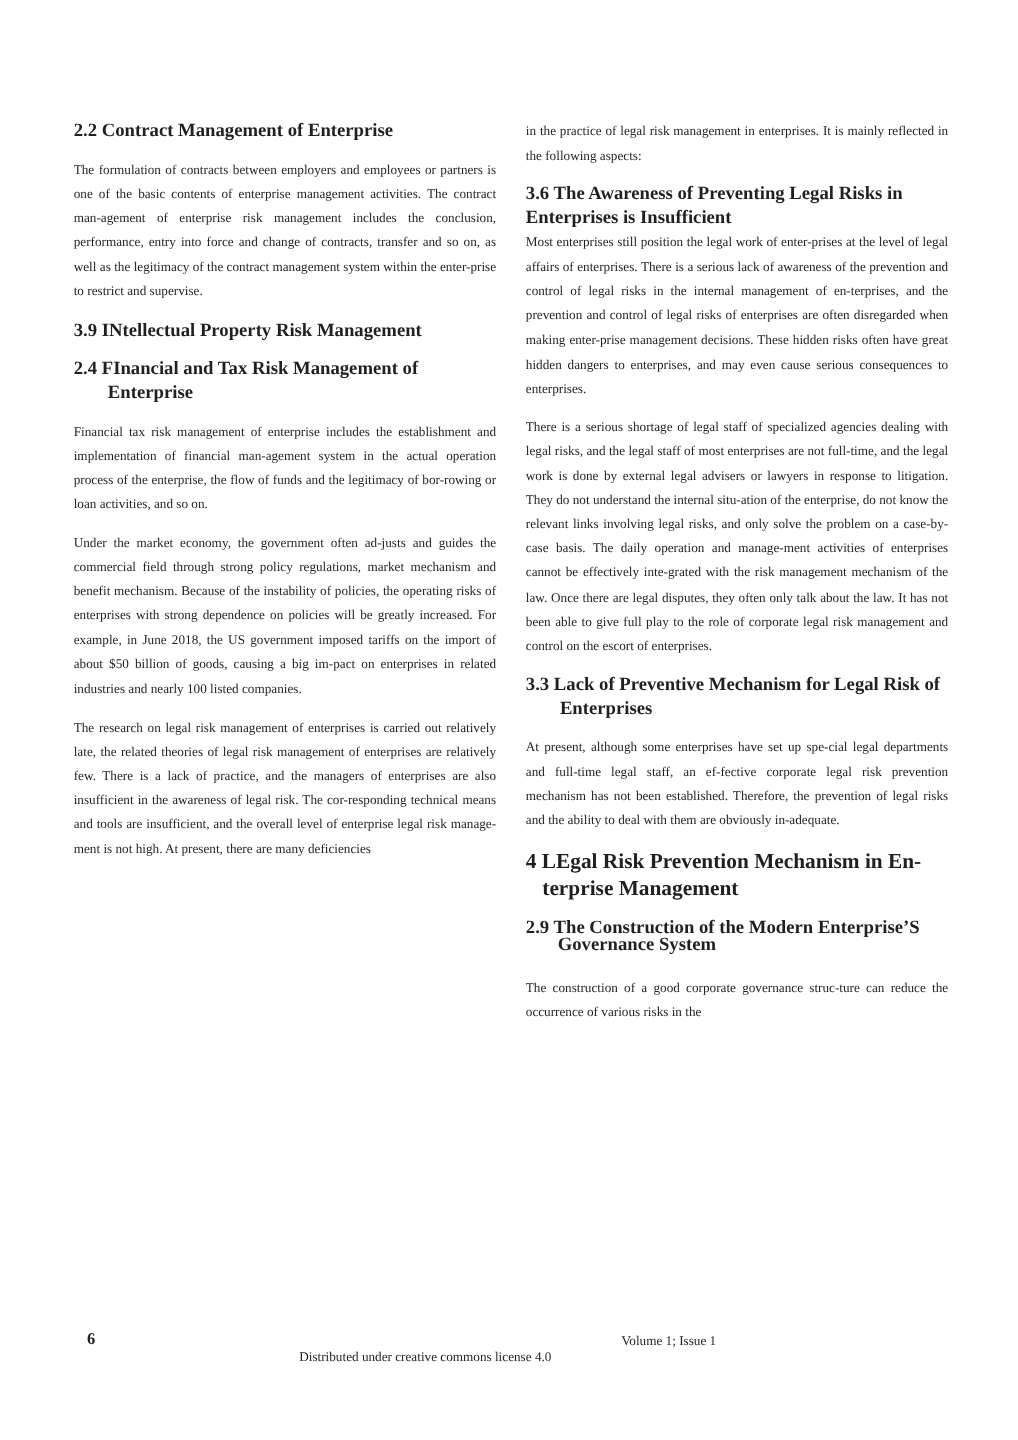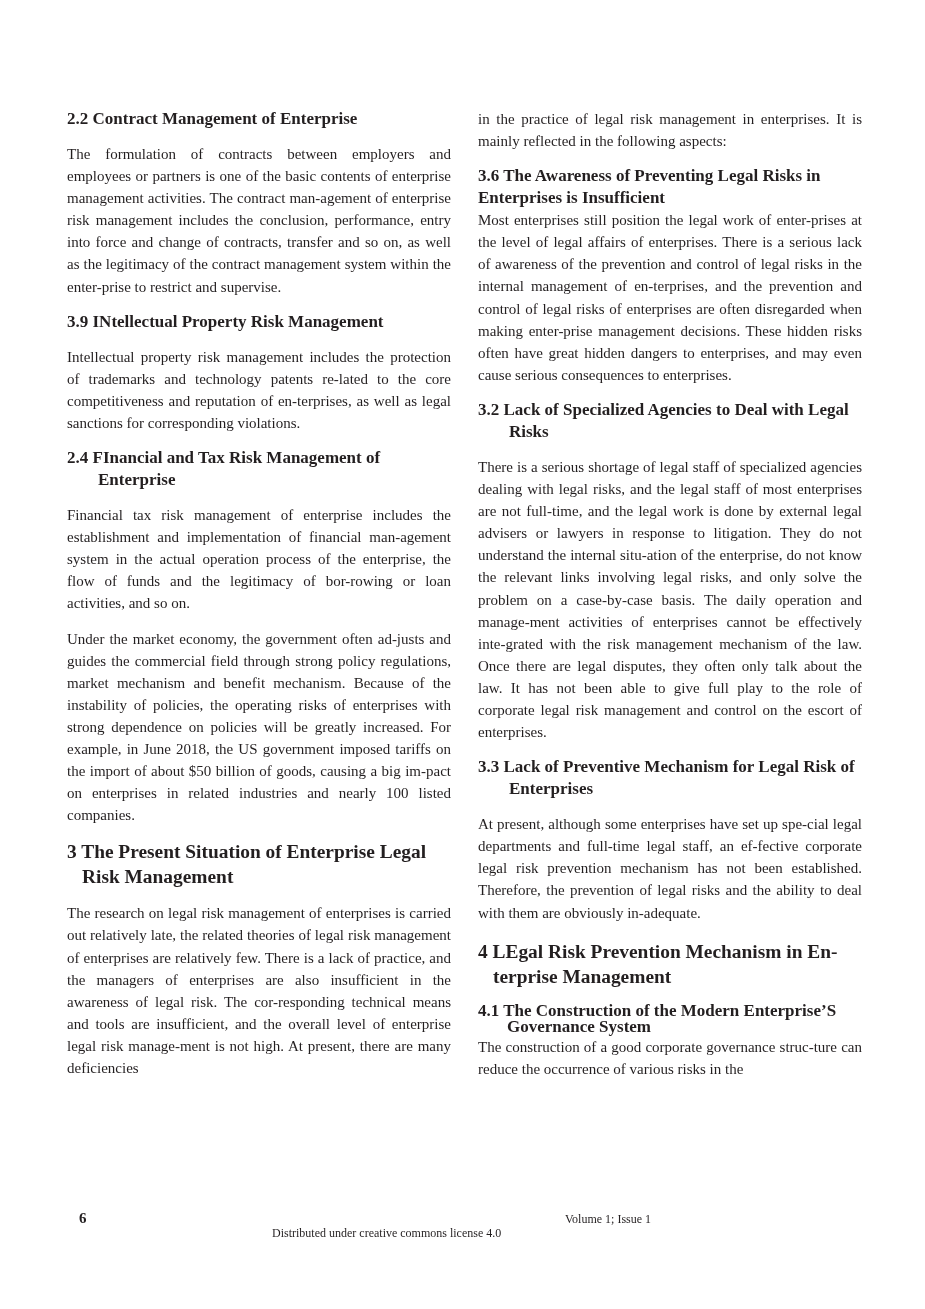--- a/index.html
+++ b/index.html
@@ -5,21 +5,21 @@
   html, body { margin: 0; padding: 0; background: #ffffff; }
   body {
     width: 925px; height: 1309px; position: relative; overflow: hidden;
     font-family: "Liberation Serif", "DejaVu Serif", serif;
     color: #231f20;
   }
   .col { position: absolute; top: 108px; width: 384px; }
   .col-left { left: 67px; }
   .col-right { left: 478px; }
   .para {
-    font-size: 15px; line-height: 22.1px; margin: 0; text-align: justify;
+    font-size: 12px; line-height: 22.1px; margin: 0; text-align: justify;
     hyphens: manual;
   }
   .h2 {
     font-weight: bold; font-size: 17px; line-height: 22px; margin: 0;
   }
   .h2.hang { padding-left: 31px; text-indent: -31px; }
   .h1 {
     font-weight: bold; font-size: 19.4px; line-height: 25px; margin: 0;
   }
   .h1.hang { padding-left: 15px; text-indent: -15px; }
@@ -30,46 +30,43 @@
   .volume { position: absolute; left: 565px; top: 2px; }
 </style>
 </head>
 <body>
 
 <div class="col col-left">
   <h2 class="h2">2.2 Contract Management of Enterprise</h2>
   <p class="para" style="margin-top:13px">The formulation of contracts between employers and employees or partners is one of the basic contents of enterprise management activities. The contract man-agement of enterprise risk management includes the conclusion, performance, entry into force and change of contracts, transfer and so on, as well as the legitimacy of the contract management system within the enter-prise to restrict and supervise.</p>
 
   <h2 class="h2" style="margin-top:13px">3.9 INtellectual Property Risk Management</h2>
-  <p class="para" style="margin-top:13px">Intellectual property risk management includes the protection of trademarks and technology patents re-lated to the core competitiveness and reputation of en-terprises, as well as legal sanctions for corresponding violations.</p>
 
   <h2 class="h2 hang" style="margin-top:13px">2.4 FInancial and Tax Risk Management of Enterprise</h2>
   <p class="para" style="margin-top:13px">Financial tax risk management of enterprise includes the establishment and implementation of financial man-agement system in the actual operation process of the enterprise, the flow of funds and the legitimacy of bor-rowing or loan activities, and so on.</p>
 
   <p class="para" style="margin-top:13px">Under the market economy, the government often ad-justs and guides the commercial field through strong policy regulations, market mechanism and benefit mechanism. Because of the instability of policies, the operating risks of enterprises with strong dependence on policies will be greatly increased. For example, in June 2018, the US government imposed tariffs on the import of about $50 billion of goods, causing a big im-pact on enterprises in related industries and nearly 100 listed companies.</p>
 
-  <h1 class="h1 hang" style="margin-top:13px">3 The Present Situation of Enterprise Legal Risk Management</h1>
   <p class="para" style="margin-top:13px">The research on legal risk management of enterprises is carried out relatively late, the related theories of legal risk management of enterprises are relatively few. There is a lack of practice, and the managers of enterprises are also insufficient in the awareness of legal risk. The cor-responding technical means and tools are insufficient, and the overall level of enterprise legal risk manage-ment is not high. At present, there are many deficiencies</p>
 </div>
 
 <div class="col col-right">
   <p class="para">in the practice of legal risk management in enterprises. It is mainly reflected in the following aspects:</p>
 
   <h2 class="h2" style="margin-top:13px">3.6 The Awareness of Preventing Legal Risks in Enterprises is Insufficient</h2>
   <p class="para">Most enterprises still position the legal work of enter-prises at the level of legal affairs of enterprises. There is a serious lack of awareness of the prevention and control of legal risks in the internal management of en-terprises, and the prevention and control of legal risks of enterprises are often disregarded when making enter-prise management decisions. These hidden risks often have great hidden dangers to enterprises, and may even cause serious consequences to enterprises.</p>
 
-  <h2 class="h2 hang" style="margin-top:13px">3.2 Lack of Specialized Agencies to Deal with Legal Risks</h2>
   <p class="para" style="margin-top:13px">There is a serious shortage of legal staff of specialized agencies dealing with legal risks, and the legal staff of most enterprises are not full-time, and the legal work is done by external legal advisers or lawyers in response to litigation. They do not understand the internal situ-ation of the enterprise, do not know the relevant links involving legal risks, and only solve the problem on a case-by-case basis. The daily operation and manage-ment activities of enterprises cannot be effectively inte-grated with the risk management mechanism of the law. Once there are legal disputes, they often only talk about the law. It has not been able to give full play to the role of corporate legal risk management and control on the escort of enterprises.</p>
 
   <h2 class="h2 hang" style="margin-top:13px">3.3 Lack of Preventive Mechanism for Legal Risk of Enterprises</h2>
   <p class="para" style="margin-top:13px">At present, although some enterprises have set up spe-cial legal departments and full-time legal staff, an ef-fective corporate legal risk prevention mechanism has not been established. Therefore, the prevention of legal risks and the ability to deal with them are obviously in-adequate.</p>
 
   <h1 class="h1 hang" style="margin-top:15px">4 LEgal Risk Prevention Mechanism in En-terprise Management</h1>
 
-  <h2 class="h2 tight" style="margin-top:14px">4.1 The Construction of the Modern Enterprise’S Governance System</h2>
-  <p class="para" style="margin-top:1px">The construction of a good corporate governance struc-ture can reduce the occurrence of various risks in the</p>
+  <h2 class="h2 tight" style="margin-top:14px">2.9 The Construction of the Modern Enterprise’S Governance System</h2>
+  <p class="para" style="margin-top:20px">The construction of a good corporate governance struc-ture can reduce the occurrence of various risks in the</p>
 </div>
 
 <div class="footer">
   <span class="page-num">6</span>
   <span class="license">Distributed under creative commons license 4.0</span>
   <span class="volume">Volume 1; Issue 1</span>
 </div>
 
 </body></html>

